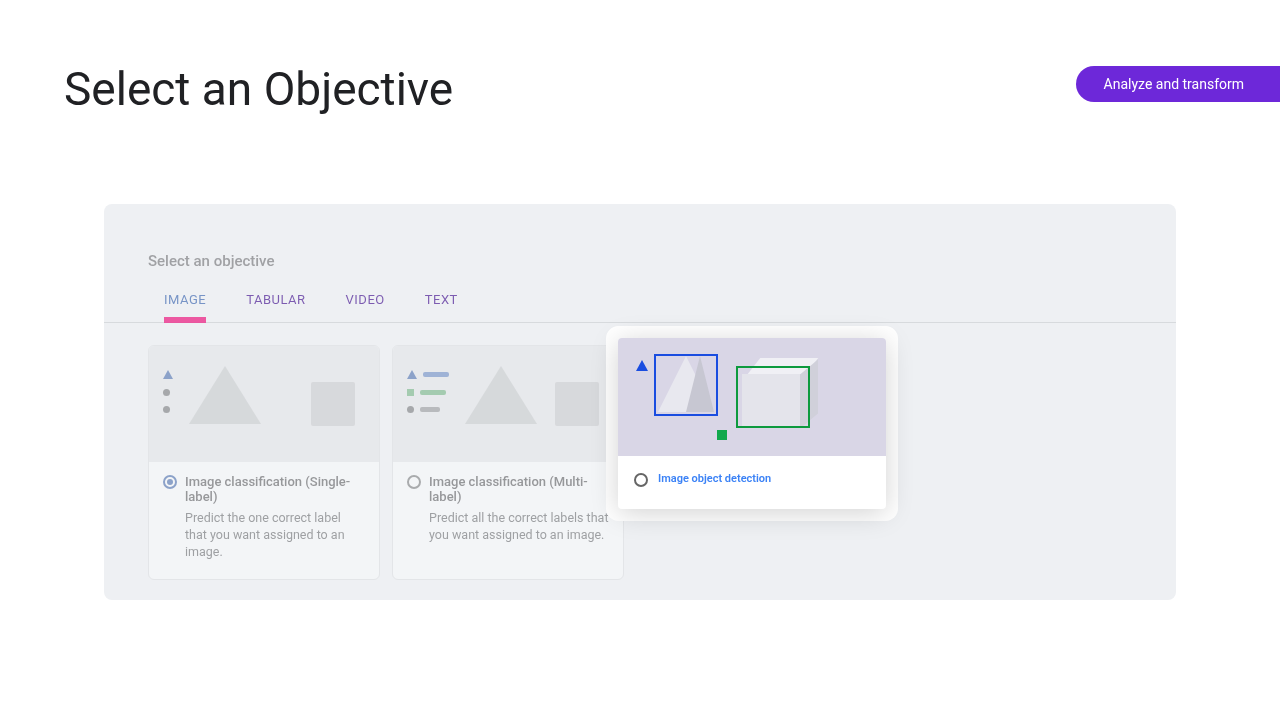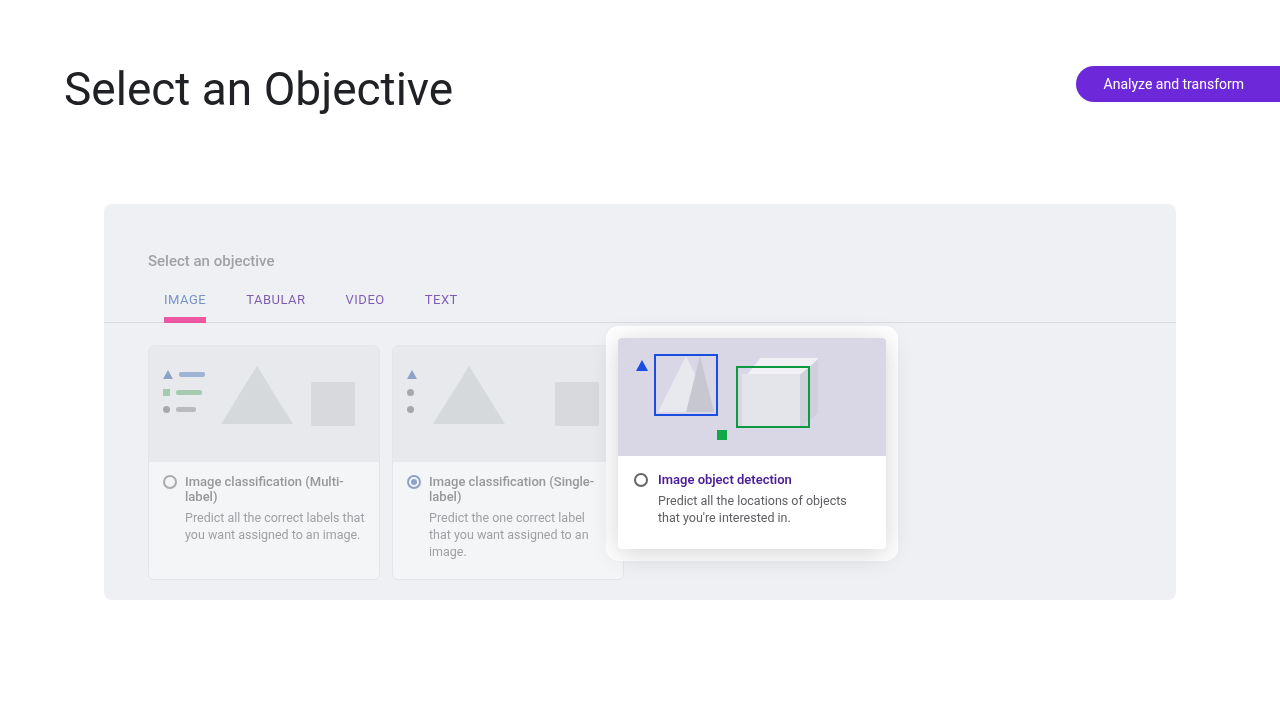--- a/index.html
+++ b/index.html
@@ -143,21 +143,21 @@
       background: #d9d6e6;
       position: relative;
       padding: 14px;
     }
     .spot-body { padding: 16px 16px 22px 16px; }
     .spot-radio-row { display:flex; align-items:flex-start; gap:10px;}
     .spot-radio {
       width:14px;height:14px;border-radius:50%;
       border:2px solid #666; flex-shrink:0; margin-top:1px;
     }
-    .spot-title { font-size:13px; color:#4c1d95; font-weight:600;}
+    .spot-title { font-size:11px; color:#3b82f6; font-weight:600;}
     .spot-desc { font-size:12.5px; color:#5f6063; margin-top:6px; margin-left:24px; line-height:1.35;}
 
     
     .spot-tri-blue { position:absolute; left:18px; top:22px;
       width:0;height:0;border-left:6px solid transparent;border-right:6px solid transparent;border-bottom:11px solid #1a4de0;}
     .spot-sq-green { position:absolute; left:99px; top:92px; width:10px;height:10px;background:#11a84c;}
     .box-blue { position:absolute; left:36px; top:16px; width:64px; height:62px; border:2px solid #1a4de0;}
     .box-green { position:absolute; left:118px; top:28px; width:74px; height:62px; border:2px solid #0d9a3e;}
     
     .pyr3d { position:absolute; left:40px; top:18px;}
@@ -192,20 +192,41 @@
     <div class="dim-title">Select an objective</div>
     <div class="tabs">
       <div class="tab active">IMAGE</div>
       <div class="tab">TABULAR</div>
       <div class="tab">VIDEO</div>
       <div class="tab">TEXT</div>
     </div>
   </div>
   <div class="hr"></div>
   <div class="cards">
+
+    <div class="card">
+      <div class="illus">
+        <div class="legend-col">
+          <div class="tri-blue"></div>
+          <div class="dot-gray"></div>
+          <div class="dot-gray"></div>
+        </div>
+        <div class="shapes">
+          <div class="pyramid-faint"></div>
+          <div class="cube-faint"></div>
+        </div>
+      </div>
+      <div class="body">
+        <div class="radio-row">
+          <div class="radio-outer selected"></div>
+          <div class="card-title">Image classification (Single-label)</div>
+        </div>
+        <div class="card-desc">Predict the one correct label that you want assigned to an image.</div>
+      </div>
+    </div>
 
     <div class="card">
       <div class="illus">
         <div class="legend-col">
           <div class="legend-row">
               <div class="tri-blue"></div>
               <div class="line-blue"></div>
             </div>
           <div class="legend-row">
               <div class="sq-green"></div>
@@ -223,41 +244,20 @@
       </div>
       <div class="body">
         <div class="radio-row">
           <div class="radio-outer"></div>
           <div class="card-title">Image classification (Multi-label)</div>
         </div>
         <div class="card-desc">Predict all the correct labels that you want assigned to an image.</div>
       </div>
     </div>
 
-    <div class="card">
-      <div class="illus">
-        <div class="legend-col">
-          <div class="tri-blue"></div>
-          <div class="dot-gray"></div>
-          <div class="dot-gray"></div>
-        </div>
-        <div class="shapes">
-          <div class="pyramid-faint"></div>
-          <div class="cube-faint"></div>
-        </div>
-      </div>
-      <div class="body">
-        <div class="radio-row">
-          <div class="radio-outer selected"></div>
-          <div class="card-title">Image classification (Single-label)</div>
-        </div>
-        <div class="card-desc">Predict the one correct label that you want assigned to an image.</div>
-      </div>
-    </div>
-
     <div class="card" style="visibility:hidden"></div>
   </div>
 </div>
 
 <div class="spotlight">
   <div class="spot-illus">
     <div class="spot-tri-blue"></div>
     <div class="pyr3d">
       <div class="face1"></div>
         <div class="face2"></div>
@@ -269,15 +269,14 @@
         <div class="side"></div>
     </div>
     <div class="box-green"></div>
     <div class="spot-sq-green"></div>
   </div>
   <div class="spot-body">
     <div class="spot-radio-row">
       <div class="spot-radio"></div>
       <div class="spot-title">Image object detection</div>
     </div>
-    <div class="spot-desc">Predict all the locations of objects that you're interested in.</div>
   </div>
 </div>
 
 </body></html>

